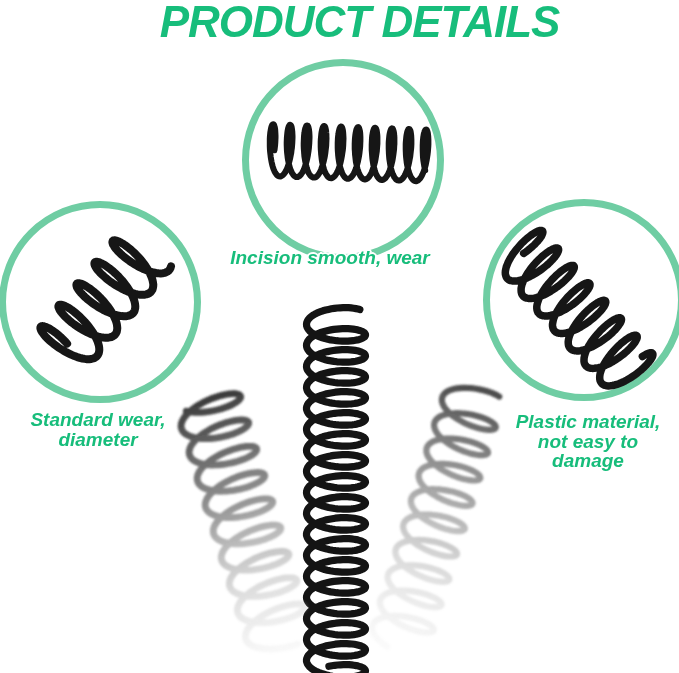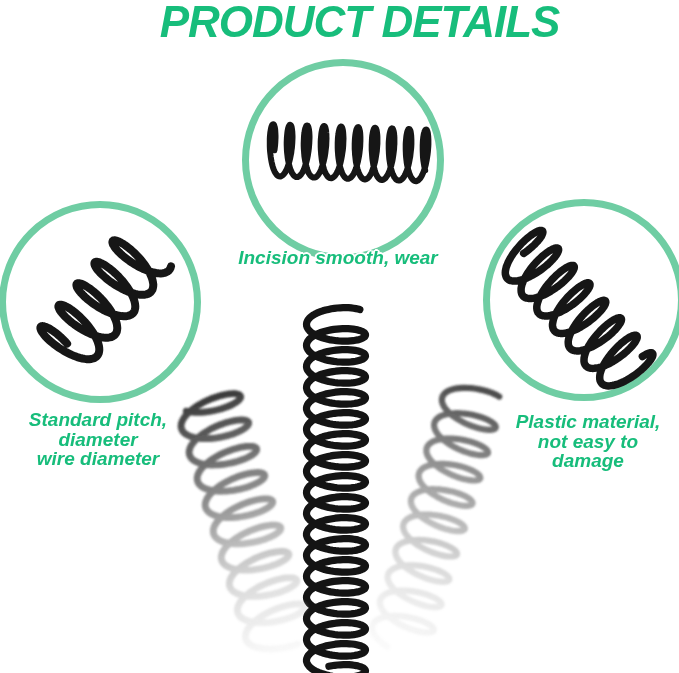--- a/index.html
+++ b/index.html
@@ -21,21 +21,21 @@
   #ring-top{left:242px;top:59px;width:202px;height:202px;}
   #ring-left{left:-1px;top:201px;width:202px;height:202px;}
   #ring-right{left:483px;top:199px;width:202px;height:202px;}
   #coils{position:absolute;left:0;top:0;z-index:2;}
   .feature{
     position:absolute;text-align:center;font-weight:bold;font-style:italic;
     font-size:19px;line-height:19.5px;color:var(--text-green);z-index:3;
     text-shadow:-1.5px -1.5px 0 #fff,1.5px -1.5px 0 #fff,-1.5px 1.5px 0 #fff,
                  1.5px 1.5px 0 #fff,0 2px 0 #fff,0 -2px 0 #fff,2px 0 0 #fff,-2px 0 0 #fff;
   }
-  #feature-incision{left:176px;top:248px;width:324px;}
+  #feature-incision{left:168px;top:248px;width:324px;}
   #feature-pitch{left:0px;top:410px;width:196px;}
   #feature-material{left:466px;top:412px;width:244px;}
 </style>
 </head>
 <body>
 
 <div class="canvas" style="--text-green: #17bd7b; --ring-green: #6fcda3;">
 
   <div class="title">PRODUCT DETAILS</div>
 
@@ -67,23 +67,22 @@
       <path d="M359.9 309.5L358.0 309.0L355.9 308.6L353.7 308.2L351.2 307.9L348.6 307.7L345.9 307.6L343.1 307.7L340.2 307.8L337.2 308.0L334.3 308.4L331.3 308.8L328.5 309.4L325.7 310.0L322.9 310.8L320.4 311.7L318.0 312.6L315.7 313.7L313.7 314.8L311.9 316.0L310.3 317.3L309.0 318.6L307.9 320.0L307.2 321.4L306.7 322.8L306.5 324.2L306.6 325.7L307.0 327.1L307.7 328.5L308.7 329.9L309.9 331.2L311.4 332.5L313.2 333.7L315.2 334.8L317.4 335.9L319.8 336.9L322.3 337.8L325.0 338.6L327.8 339.3L330.6 339.9L333.5 340.3L336.5 340.7L339.4 341.0L342.3 341.1L345.2 341.2L347.9 341.1L350.6 340.9L353.1 340.7L355.4 340.3L357.5 339.9L359.4 339.4L361.1 338.8L362.5 338.2L363.7 337.5L364.6 336.8L365.2 336.1L365.5 335.3L365.5 334.5L365.2 333.8L364.6 333.0L363.8 332.3L362.6 331.6L361.2 331.0L359.6 330.4L357.7 329.9L355.6 329.5L353.3 329.1L350.8 328.9L348.2 328.7L345.4 328.6L342.6 328.7L339.7 328.8L336.7 329.1L333.8 329.4L330.9 329.9L328.0 330.5L325.2 331.2L322.5 332.0L320.0 332.8L317.6 333.8L315.4 334.9L313.4 336.0L311.6 337.2L310.0 338.5L308.8 339.8L307.8 341.2L307.1 342.6L306.6 344.0L306.5 345.5L306.7 346.9L307.1 348.3L307.9 349.7L308.9 351.1L310.2 352.4L311.7 353.7L313.5 354.9L315.5 356.0L317.8 357.1L320.2 358.0L322.7 358.9L325.4 359.7L328.2 360.4L331.1 360.9L334.0 361.4L337.0 361.8L339.9 362.0L342.8 362.1L345.7 362.2L348.4 362.1L351.0 361.9L353.5 361.6L355.8 361.3L357.8 360.8L359.7 360.3L361.3 359.7L362.7 359.1L363.8 358.4L364.7 357.7L365.2 356.9L365.5 356.2L365.4 355.4L365.1 354.7L364.5 353.9L363.6 353.2L362.4 352.5L360.9 351.9L359.3 351.3L357.3 350.8L355.2 350.4L352.9 350.1L350.3 349.8L347.7 349.7L344.9 349.6L342.1 349.7L339.2 349.9L336.2 350.1L333.3 350.5L330.4 351.0L327.5 351.6L324.7 352.3L322.1 353.1L319.5 354.0L317.2 355.0L315.0 356.1L313.0 357.2L311.3 358.4L309.8 359.7L308.6 361.1L307.6 362.4L307.0 363.8L306.6 365.3L306.5 366.7L306.7 368.1L307.2 369.6L308.0 370.9L309.1 372.3L310.4 373.6L312.0 374.9L313.8 376.1L315.9 377.2L318.2 378.2L320.6 379.2L323.2 380.1L325.9 380.8L328.7 381.5L331.6 382.0L334.5 382.5L337.5 382.8L340.4 383.0L343.3 383.1L346.1 383.1L348.8 383.1L351.4 382.9L353.9 382.6L356.1 382.2L358.2 381.7L360.0 381.2L361.6 380.6L362.9 380.0L364.0 379.3L364.8 378.6L365.3 377.8L365.5 377.1L365.4 376.3L365.0 375.5L364.4 374.8L363.4 374.1L362.2 373.4L360.7 372.8L358.9 372.3L357.0 371.8L354.8 371.4L352.4 371.0L349.9 370.8L347.2 370.7L344.5 370.6L341.6 370.7L338.7 370.9L335.7 371.2L332.8 371.6L329.9 372.1L327.0 372.7L324.3 373.4L321.6 374.2L319.1 375.2L316.8 376.2L314.7 377.3L312.7 378.4L311.0 379.7L309.6 381.0L308.4 382.3L307.5 383.7L306.9 385.1L306.6 386.5L306.5 387.9L306.8 389.4L307.3 390.8L308.2 392.2L309.3 393.5L310.7 394.8L312.3 396.1L314.2 397.3L316.3 398.4L318.6 399.4L321.0 400.3L323.6 401.2L326.4 401.9L329.2 402.6L332.1 403.1L335.0 403.5L338.0 403.8L340.9 404.1L343.8 404.1L346.6 404.1L349.3 404.0L351.9 403.8L354.3 403.5L356.5 403.1L358.5 402.7L360.3 402.1L361.8 401.5L363.1 400.9L364.2 400.2L364.9 399.4L365.3 398.7L365.5 397.9L365.4 397.2L364.9 396.4L364.2 395.7L363.2 395.0L361.9 394.3L360.4 393.7L358.6 393.2L356.6 392.7L354.4 392.3L352.0 392.0L349.5 391.8L346.8 391.7L344.0 391.6L341.1 391.7L338.2 391.9L335.2 392.2L332.3 392.7L329.4 393.2L326.6 393.8L323.8 394.6L321.2 395.4L318.7 396.3L316.4 397.3L314.3 398.4L312.4 399.6L310.8 400.9L309.4 402.2L308.2 403.5L307.4 404.9L306.8 406.3L306.5 407.7L306.5 409.2L306.9 410.6L307.5 412.0L308.3 413.4L309.5 414.8L310.9 416.0L312.6 417.3L314.5 418.5L316.6 419.6L319.0 420.6L321.4 421.5L324.1 422.3L326.8 423.0L329.7 423.7L332.6 424.2L335.5 424.6L338.5 424.9L341.4 425.1L344.3 425.2L347.1 425.1L349.7 425.0L352.3 424.8L354.6 424.5L356.8 424.1L358.8 423.6L360.6 423.0L362.1 422.4L363.3 421.8L364.3 421.0L365.0 420.3L365.4 419.6L365.5 418.8L365.3 418.0L364.8 417.3L364.1 416.6L363.0 415.9L361.7 415.2L360.1 414.6L358.3 414.1L356.3 413.6L354.0 413.2L351.6 412.9L349.0 412.7L346.3 412.6L343.5 412.6L340.6 412.8L337.7 413.0L334.7 413.3L331.8 413.7L328.9 414.3L326.1 414.9L323.4 415.7L320.8 416.5L318.3 417.5L316.1 418.5L314.0 419.6L312.1 420.8L310.5 422.1L309.2 423.4L308.1 424.8L307.3 426.1L306.7 427.6L306.5 429.0L306.6 430.4L306.9 431.9L307.6 433.3L308.5 434.6L309.7 436.0L311.2 437.3L312.9 438.5L314.9 439.6L317.0 440.7L319.4 441.7L321.9 442.6L324.5 443.4L327.3 444.2L330.2 444.8L333.1 445.3L336.0 445.7L339.0 445.9L341.9 446.1L344.7 446.2L347.5 446.1L350.2 446.0L352.7 445.7L355.0 445.4L357.2 445.0L359.1 444.5L360.8 443.9L362.3 443.3L363.5 442.6L364.4 441.9L365.1 441.2L365.4 440.4L365.5 439.7L365.3 438.9L364.7 438.2L363.9 437.4L362.8 436.7L361.5 436.1L359.8 435.5L358.0 435.0L355.9 434.6L353.6 434.2L351.2 433.9L348.6 433.7L345.9 433.6L343.0 433.7L340.1 433.8L337.2 434.0L334.3 434.4L331.3 434.8L328.4 435.4L325.6 436.1L322.9 436.8L320.3 437.7L317.9 438.7L315.7 439.7L313.7 440.8L311.8 442.0L310.3 443.3L309.0 444.6L307.9 446.0L307.2 447.4L306.7 448.8L306.5 450.2L306.6 451.7L307.0 453.1L307.7 454.5L308.7 455.9L310.0 457.2L311.5 458.5L313.2 459.7L315.2 460.8L317.4 461.9L319.8 462.9L322.3 463.8L325.0 464.6L327.8 465.3L330.7 465.9L333.6 466.3L336.5 466.7L339.5 467.0L342.4 467.1L345.2 467.2L348.0 467.1L350.6 466.9L353.1 466.7L355.4 466.3L357.5 465.9L359.4 465.4L361.1 464.8L362.5 464.2L363.7 463.5L364.6 462.8L365.2 462.1L365.5 461.3L365.5 460.5L365.2 459.8L364.6 459.0L363.7 458.3L362.6 457.6L361.2 457.0L359.5 456.4L357.6 455.9L355.5 455.5L353.2 455.1L350.8 454.9L348.1 454.7L345.4 454.6L342.5 454.7L339.6 454.8L336.7 455.1L333.8 455.4L330.8 455.9L328.0 456.5L325.2 457.2L322.5 458.0L319.9 458.8L317.5 459.8L315.3 460.9L313.3 462.0L311.6 463.2L310.0 464.5L308.8 465.8L307.8 467.2L307.1 468.6L306.6 470.0L306.5 471.5L306.7 472.9L307.1 474.3L307.9 475.7L308.9 477.1L310.2 478.4L311.7 479.7L313.5 480.9L315.6 482.0L317.8 483.1L320.2 484.0L322.8 484.9L325.5 485.7L328.3 486.4L331.1 486.9L334.1 487.4L337.0 487.8L340.0 488.0L342.9 488.1L345.7 488.2L348.4 488.1L351.0 487.9L353.5 487.6L355.8 487.3L357.9 486.8L359.7 486.3L361.4 485.7L362.7 485.1L363.8 484.4L364.7 483.7L365.2 482.9L365.5 482.2L365.4 481.4L365.1 480.7L364.5 479.9L363.6 479.2L362.4 478.5L360.9 477.9L359.2 477.3L357.3 476.8L355.2 476.4L352.8 476.1L350.3 475.8L347.7 475.7L344.9 475.6L342.1 475.7L339.2 475.9L336.2 476.1L333.3 476.5L330.3 477.0L327.5 477.6L324.7 478.3L322.0 479.1L319.5 480.0L317.2 481.0L315.0 482.1L313.0 483.2L311.3 484.5L309.8 485.7L308.6 487.1L307.6 488.5L307.0 489.9L306.6 491.3L306.5 492.7L306.7 494.1L307.2 495.6L308.0 497.0L309.1 498.3L310.4 499.6L312.0 500.9L313.9 502.1L315.9 503.2L318.2 504.2L320.6 505.2L323.2 506.1L325.9 506.8L328.7 507.5L331.6 508.0L334.6 508.5L337.5 508.8L340.4 509.0L343.3 509.1L346.2 509.1L348.9 509.1L351.5 508.9L353.9 508.6L356.1 508.2L358.2 507.7L360.0 507.2L361.6 506.6L362.9 506.0L364.0 505.3L364.8 504.6L365.3 503.8L365.5 503.0L365.4 502.3L365.0 501.5L364.3 500.8L363.4 500.1L362.2 499.4L360.7 498.8L358.9 498.3L357.0 497.8L354.8 497.4L352.4 497.0L349.9 496.8L347.2 496.7L344.4 496.6L341.6 496.7L338.7 496.9L335.7 497.2L332.8 497.6L329.9 498.1L327.0 498.7L324.2 499.4L321.6 500.2L319.1 501.2L316.8 502.2L314.6 503.3L312.7 504.4L311.0 505.7L309.6 507.0L308.4 508.3L307.5 509.7L306.9 511.1L306.6 512.5L306.5 514.0L306.8 515.4L307.3 516.8L308.2 518.2L309.3 519.5L310.7 520.8L312.3 522.1L314.2 523.3L316.3 524.4L318.6 525.4L321.0 526.4L323.7 527.2L326.4 527.9L329.2 528.6L332.1 529.1L335.1 529.5L338.0 529.8L340.9 530.1L343.8 530.2L346.6 530.1L349.3 530.0L351.9 529.8L354.3 529.5L356.5 529.1L358.5 528.7L360.3 528.1L361.9 527.5L363.1 526.9L364.2 526.2L364.9 525.4L365.3 524.7L365.5 523.9L365.4 523.2L364.9 522.4L364.2 521.7L363.2 521.0L361.9 520.3L360.4 519.7L358.6 519.2L356.6 518.7L354.4 518.3L352.0 518.0L349.5 517.8L346.8 517.7L344.0 517.6L341.1 517.7L338.2 517.9L335.2 518.2L332.3 518.7L329.4 519.2L326.5 519.8L323.8 520.6L321.2 521.4L318.7 522.3L316.4 523.4L314.3 524.5L312.4 525.6L310.8 526.9L309.4 528.2L308.2 529.5L307.4 530.9L306.8 532.3L306.5 533.8L306.5 535.2L306.9 536.6L307.5 538.0L308.3 539.4L309.5 540.8L310.9 542.1L312.6 543.3L314.5 544.5L316.7 545.6L319.0 546.6L321.5 547.5L324.1 548.3L326.9 549.1L329.7 549.7L332.6 550.2L335.6 550.6L338.5 550.9L341.4 551.1L344.3 551.2L347.1 551.1L349.8 551.0L352.3 550.8L354.7 550.5L356.9 550.1L358.8 549.6L360.6 549.0L362.1 548.4L363.3 547.7L364.3 547.0L365.0 546.3L365.4 545.6L365.5 544.8L365.3 544.0L364.8 543.3L364.1 542.5L363.0 541.9L361.7 541.2L360.1 540.6L358.3 540.1L356.3 539.6L354.0 539.2L351.6 538.9L349.0 538.7L346.3 538.6L343.5 538.6L340.6 538.8L337.7 539.0L334.7 539.3L331.8 539.7L328.9 540.3L326.1 540.9L323.3 541.7L320.7 542.5L318.3 543.5L316.0 544.5L314.0 545.7L312.1 546.8L310.5 548.1L309.2 549.4L308.1 550.8L307.3 552.2L306.7 553.6L306.5 555.0L306.6 556.4L306.9 557.9L307.6 559.3L308.5 560.6L309.7 562.0L311.2 563.3L312.9 564.5L314.9 565.7L317.0 566.7L319.4 567.7L321.9 568.6L324.6 569.5L327.3 570.2L330.2 570.8L333.1 571.3L336.1 571.7L339.0 571.9L341.9 572.1L344.8 572.2L347.5 572.1L350.2 572.0L352.7 571.7L355.0 571.4L357.2 571.0L359.1 570.5L360.9 569.9L362.3 569.3L363.5 568.6L364.4 567.9L365.1 567.2L365.4 566.4L365.5 565.7L365.2 564.9L364.7 564.2L363.9 563.4L362.8 562.7L361.4 562.1L359.8 561.5L358.0 561.0L355.9 560.5L353.6 560.2L351.2 559.9L348.6 559.7L345.8 559.6L343.0 559.7L340.1 559.8L337.2 560.0L334.2 560.4L331.3 560.8L328.4 561.4L325.6 562.1L322.9 562.8L320.3 563.7L317.9 564.7L315.7 565.7L313.6 566.8L311.8 568.0L310.3 569.3L309.0 570.6L307.9 572.0L307.2 573.4L306.7 574.8L306.5 576.2L306.6 577.7L307.0 579.1L307.7 580.5L308.7 581.9L310.0 583.2L311.5 584.5L313.2 585.7L315.2 586.8L317.4 587.9L319.8 588.9L322.3 589.8L325.0 590.6L327.8 591.3L330.7 591.9L333.6 592.3L336.5 592.7L339.5 593.0L342.4 593.1L345.2 593.2L348.0 593.1L350.6 592.9L353.1 592.7L355.4 592.3L357.5 591.9L359.4 591.4L361.1 590.8L362.5 590.2L363.7 589.5L364.6 588.8L365.2 588.1L365.5 587.3L365.5 586.5L365.2 585.8L364.6 585.0L363.7 584.3L362.6 583.6L361.2 583.0L359.5 582.4L357.6 581.9L355.5 581.5L353.2 581.1L350.7 580.9L348.1 580.7L345.4 580.6L342.5 580.7L339.6 580.8L336.7 581.1L333.7 581.4L330.8 581.9L327.9 582.5L325.1 583.2L322.5 584.0L319.9 584.9L317.5 585.8L315.3 586.9L313.3 588.0L311.5 589.3L310.0 590.5L308.8 591.9L307.8 593.2L307.1 594.6L306.6 596.1L306.5 597.5L306.7 598.9L307.1 600.3L307.9 601.7L308.9 603.1L310.2 604.4L311.8 605.7L313.6 606.9L315.6 608.0L317.8 609.1L320.2 610.1L322.8 610.9L325.5 611.7L328.3 612.4L331.2 612.9L334.1 613.4L337.0 613.8L340.0 614.0L342.9 614.1L345.7 614.2L348.4 614.1L351.1 613.9L353.5 613.6L355.8 613.3L357.9 612.8L359.7 612.3L361.4 611.7L362.7 611.1L363.9 610.4L364.7 609.7L365.2 608.9L365.5 608.2L365.4 607.4L365.1 606.6L364.5 605.9L363.6 605.2L362.4 604.5L360.9 603.9L359.2 603.3L357.3 602.8L355.1 602.4L352.8 602.1L350.3 601.8L347.7 601.7L344.9 601.6L342.0 601.7L339.1 601.9L336.2 602.1L333.2 602.5L330.3 603.0L327.5 603.6L324.7 604.3L322.0 605.1L319.5 606.0L317.1 607.0L315.0 608.1L313.0 609.2L311.3 610.5L309.8 611.8L308.6 613.1L307.6 614.5L307.0 615.9L306.6 617.3L306.5 618.7L306.7 620.2L307.2 621.6L308.0 623.0L309.1 624.3L310.4 625.6L312.0 626.9L313.9 628.1L315.9 629.2L318.2 630.3L320.6 631.2L323.2 632.1L325.9 632.8L328.8 633.5L331.7 634.0L334.6 634.5L337.5 634.8L340.5 635.0L343.4 635.1L346.2 635.1L348.9 635.1L351.5 634.9L353.9 634.6L356.2 634.2L358.2 633.7L360.0 633.2L361.6 632.6L363.0 632.0L364.0 631.3L364.8 630.6L365.3 629.8L365.5 629.0L365.4 628.3L365.0 627.5L364.3 626.8L363.4 626.1L362.1 625.4L360.7 624.8L358.9 624.2L356.9 623.8L354.8 623.4L352.4 623.0L349.9 622.8L347.2 622.7L344.4 622.6L341.6 622.7L338.6 622.9L335.7 623.2L332.7 623.6L329.8 624.1L327.0 624.7L324.2 625.4L321.6 626.3L319.1 627.2L316.8 628.2L314.6 629.3L312.7 630.4L311.0 631.7L309.6 633.0L308.4 634.3L307.5 635.7L306.9 637.1L306.6 638.5L306.5 640.0L306.8 641.4L307.3 642.8L308.2 644.2L309.3 645.6L310.7 646.9L312.3 648.1L314.2 649.3L316.3 650.4L318.6 651.4L321.1 652.4L323.7 653.2L326.4 653.9L329.2 654.6L332.1 655.1L335.1 655.5L338.0 655.9L341.0 656.1L343.8 656.2L346.6 656.1L349.3 656.0L351.9 655.8L354.3 655.5L356.5 655.1L358.5 654.7L360.3 654.1L361.9 653.5L363.2 652.9L364.2 652.2L364.9 651.4L365.3 650.7L365.5 649.9L365.4 649.1L364.9 648.4L364.2 647.7L363.2 647.0L361.9 646.3L360.4 645.7L358.6 645.2L356.6 644.7L354.4 644.3L352.0 644.0L349.4 643.8L346.7 643.7L343.9 643.6L341.1 643.7L338.1 643.9L335.2 644.2L332.3 644.7L329.3 645.2L326.5 645.8L323.8 646.6L321.2 647.4L318.7 648.3L316.4 649.4L314.3 650.5L312.4 651.6L310.7 652.9L309.4 654.2L308.2 655.5L307.4 656.9L306.8 658.3L306.5 659.8L306.5 661.2L306.9 662.6L307.5 664.0L308.4 665.4L309.5 666.8L311.0 668.1L312.6 669.3L314.5 670.5L316.7 671.6L319.0 672.6L321.5 673.5L324.1 674.3L326.9 675.1L329.7 675.7L332.6 676.2L335.6 676.6L338.5 676.9L341.5 677.1L344.3 677.2L347.1 677.1L349.8 677.0L352.3 676.8L354.7 676.5L356.9 676.0L358.8 675.6L360.6 675.0L362.1 674.4L363.3 673.7L364.3 673.0L365.0 672.3L365.4 671.5L365.5 670.8L365.3 670.0L364.8 669.3L364.0 668.5L363.0 667.8L361.7 667.2L360.1 666.6L358.3 666.1L356.2 665.6L354.0 665.2L351.6 664.9L349.0 664.7L346.3 664.6L343.5 664.7L340.6 664.8L337.6 665.0L334.7 665.3L331.8 665.7L328.9 666.3" fill="none" stroke="#141414" stroke-width="7.2" stroke-linecap="round" stroke-linejoin="round"></path>
       <path d="M186.3 411.3L189.0 411.8L191.9 412.1L195.0 412.3L198.1 412.4L201.3 412.3L204.6 412.0L207.9 411.6L211.2 411.1L214.5 410.5L217.6 409.8L220.7 409.0L223.7 408.0L226.4 407.1L229.0 406.0L231.4 405.0L233.6 403.8L235.4 402.7L237.1 401.6L238.4 400.5L239.4 399.5L240.2 398.5L240.6 397.5L240.7 396.6L240.4 395.9L239.9 395.2L239.0 394.6L237.9 394.2L236.5 393.9L234.8 393.7L232.8 393.7L230.7 393.8L228.3 394.0L225.7 394.5L223.0 395.1L220.2 395.8L217.2 396.7L214.2 397.7L211.2 398.8L208.1 400.1L205.1 401.5L202.1 403.1L199.3 404.7L196.5 406.4L193.9 408.2L191.5 410.1L189.3 412.0L187.3 413.9L185.6 415.8L184.1 417.8L182.9 419.7L182.0 421.6L181.4 423.5L181.1 425.3L181.1 427.1L181.5 428.7L182.2 430.3L183.1 431.7L184.4 433.1L186.0 434.3L187.8 435.3L189.9 436.3L192.3 437.0L194.8 437.7L197.6 438.1L200.5 438.5L203.5 438.6L206.7 438.7L209.9 438.5L213.2 438.3L216.5 437.9L219.8 437.3L223.0 436.7L226.2 435.9L229.3 435.1L232.2 434.2L234.9 433.2L237.5 432.1L239.8 431.1L241.9 430.0L243.8 428.8L245.3 427.7L246.6 426.6L247.6 425.6L248.3 424.6L248.6 423.7L248.7 422.8L248.4 422.0L247.8 421.4L246.9 420.8L245.7 420.4L244.3 420.1L242.5 420.0L240.5 420.0L238.3 420.1L235.9 420.4L233.3 420.9L230.6 421.5L227.7 422.2L224.8 423.1L221.7 424.2L218.7 425.3L215.6 426.7L212.6 428.1L209.7 429.6L206.9 431.3L204.1 433.0L201.6 434.8L199.2 436.7L197.0 438.6L195.0 440.5L193.3 442.5L191.9 444.4L190.8 446.4L189.9 448.3L189.4 450.1L189.1 451.9L189.2 453.6L189.6 455.3L190.3 456.8L191.4 458.3L192.7 459.6L194.3 460.8L196.2 461.8L198.3 462.7L200.7 463.5L203.3 464.1L206.1 464.5L209.0 464.8L212.1 465.0L215.3 464.9L218.5 464.8L221.8 464.5L225.1 464.1L228.4 463.5L231.6 462.9L234.8 462.1L237.8 461.3L240.7 460.3L243.4 459.3L245.9 458.3L248.2 457.2L250.3 456.1L252.1 455.0L253.6 453.8L254.9 452.8L255.8 451.7L256.4 450.7L256.7 449.8L256.7 449.0L256.4 448.2L255.7 447.6L254.8 447.0L253.5 446.6L252.0 446.4L250.2 446.3L248.2 446.3L246.0 446.4L243.5 446.8L240.9 447.2L238.1 447.9L235.3 448.7L232.3 449.6L229.3 450.7L226.2 451.9L223.2 453.2L220.2 454.6L217.3 456.2L214.4 457.9L211.7 459.6L209.2 461.4L206.8 463.3L204.7 465.2L202.8 467.1L201.1 469.1L199.7 471.0L198.6 473.0L197.8 474.9L197.3 476.7L197.2 478.5L197.3 480.2L197.8 481.9L198.5 483.4L199.6 484.8L201.0 486.1L202.6 487.2L204.6 488.3L206.8 489.1L209.2 489.9L211.8 490.4L214.6 490.9L217.6 491.1L220.7 491.3L223.8 491.2L227.1 491.1L230.4 490.7L233.7 490.3L237.0 489.7L240.2 489.1L243.3 488.3L246.3 487.4L249.2 486.5L251.9 485.4L254.4 484.4L256.6 483.3L258.7 482.2L260.4 481.1L261.9 480.0L263.1 478.9L264.0 477.8L264.5 476.9L264.8 476.0L264.7 475.1L264.3 474.4L263.6 473.8L262.6 473.3L261.3 472.9L259.8 472.6L258.0 472.5L255.9 472.6L253.6 472.8L251.1 473.1L248.5 473.6L245.7 474.3L242.8 475.1L239.8 476.1L236.8 477.1L233.7 478.4L230.7 479.7L227.7 481.2L224.8 482.8L222.0 484.4L219.3 486.2L216.8 488.0L214.5 489.9L212.4 491.8L210.5 493.8L208.9 495.7L207.6 497.7L206.5 499.6L205.8 501.5L205.3 503.3L205.2 505.1L205.4 506.8L205.9 508.4L206.7 509.9L207.9 511.3L209.3 512.6L211.0 513.7L213.0 514.7L215.2 515.6L217.6 516.3L220.3 516.8L223.1 517.2L226.1 517.5L229.2 517.6L232.4 517.5L235.7 517.3L239.0 517.0L242.3 516.5L245.6 515.9L248.8 515.2L251.9 514.4L254.9 513.5L257.7 512.6L260.4 511.6L262.8 510.5L265.0 509.4L267.0 508.3L268.7 507.2L270.2 506.1L271.3 505.0L272.1 504.0L272.6 503.0L272.8 502.1L272.7 501.3L272.3 500.6L271.5 500.0L270.5 499.5L269.1 499.1L267.5 498.9L265.7 498.8L263.6 498.9L261.2 499.1L258.7 499.5L256.1 500.0L253.3 500.7L250.3 501.5L247.4 502.5L244.3 503.6L241.3 504.9L238.2 506.3L235.3 507.8L232.4 509.3L229.6 511.0L226.9 512.8L224.5 514.6L222.2 516.5L220.1 518.4L218.3 520.4L216.7 522.3L215.4 524.3L214.4 526.2L213.7 528.1L213.3 529.9L213.3 531.7L213.5 533.4L214.1 535.0L214.9 536.5L216.1 537.8L217.6 539.1L219.3 540.2L221.4 541.2L223.6 542.0L226.1 542.7L228.8 543.2L231.7 543.6L234.7 543.8L237.8 543.9L241.0 543.8L244.3 543.6L247.6 543.2L250.9 542.7L254.1 542.1L257.3 541.4L260.4 540.6L263.4 539.7L266.2 538.7L268.8 537.7L271.2 536.6L273.4 535.5L275.4 534.4L277.0 533.3L278.4 532.2L279.5 531.1L280.3 530.1L280.7 529.1L280.9 528.3L280.7 527.5L280.2 526.8L279.4 526.2L278.3 525.7L276.9 525.4L275.3 525.2L273.4 525.1L271.2 525.2L268.9 525.5L266.3 525.9L263.6 526.4L260.8 527.1L257.9 528.0L254.9 529.0L251.9 530.1L248.8 531.4L245.8 532.8L242.8 534.3L239.9 535.9L237.2 537.6L234.5 539.4L232.1 541.2L229.8 543.1L227.8 545.1L226.0 547.0L224.5 549.0L223.3 550.9L222.3 552.8L221.7 554.7L221.3 556.5L221.3 558.3L221.6 560.0L222.2 561.5L223.2 563.0L224.4 564.4L225.9 565.6L227.7 566.7L229.8 567.6L232.1 568.4L234.6 569.1L237.3 569.6L240.2 569.9L243.2 570.1L246.4 570.2L249.6 570.1L252.9 569.8L256.2 569.4L259.5 568.9L262.7 568.3L265.9 567.6L269.0 566.7L271.9 565.8L274.7 564.8L277.3 563.8L279.7 562.7L281.8 561.6L283.7 560.5L285.3 559.4L286.6 558.3L287.7 557.2L288.4 556.2L288.8 555.3L288.9 554.4L288.7 553.6L288.1 553.0L287.3 552.4L286.1 552.0L284.7 551.6L283.0 551.5L281.1 551.4L278.9 551.6L276.5 551.8L273.9 552.3L271.2 552.8L268.4 553.6L265.4 554.5L262.4 555.5L259.4 556.6L256.3 557.9L253.3 559.4L250.4 560.9L247.5 562.5L244.8 564.2L242.2 566.0L239.7 567.9L237.5 569.8L235.5 571.7L233.8 573.6L232.3 575.6L231.1 577.5L230.2 579.5L229.6 581.3L229.4 583.1L229.4 584.9L229.7 586.5L230.4 588.1L231.4 589.5L232.7 590.9L234.2 592.1L236.1 593.1L238.2 594.1L240.5 594.8L243.1 595.5L245.8 595.9L248.7 596.3L251.8 596.4L255.0 596.4L258.2 596.3L261.5 596.1L264.8 595.7L268.1 595.1L271.3 594.5L274.5 593.7L277.5 592.9L280.4 592.0L283.2 591.0L285.7 589.9L288.1 588.8L290.2 587.7L292.0 586.6L293.6 585.5L294.9 584.4L295.9 583.4L296.5 582.4L296.9 581.4L296.9 580.6L296.6 579.8L296.0 579.2L295.1 578.6L294.0 578.2L292.5 577.9L290.7 577.8L288.8 577.8L286.5 577.9L284.1 578.2L281.5 578.7L278.8 579.3L275.9 580.0L273.0 580.9L270.0 582.0L266.9 583.2L263.9 584.5L260.9 585.9L257.9 587.4L255.1 589.1L252.3 590.8L249.8 592.6L247.4 594.5L245.2 596.4L243.3 598.3L241.6 600.3L240.1 602.2L239.0 604.2L238.2 606.1L237.6 607.9L237.4 609.7L237.5 611.5L237.9 613.1L238.6 614.6L239.6 616.1L240.9 617.4L242.6 618.6L244.5 619.6L246.6 620.5L249.0 621.3L251.6 621.9L254.3 622.3L257.3 622.6L260.4 622.7L263.5 622.7L266.8 622.6L270.1 622.3L273.4 621.9L276.7 621.3L279.9 620.7L283.0 619.9L286.1 619.0L289.0 618.1L291.7 617.1L294.2 616.0L296.5 615.0L298.6 613.8L300.4 612.7L301.9 611.6L303.1 610.5L304.0 609.5L304.6 608.5L304.9 607.6L304.9 606.7L304.6 606.0L304.0 605.4L303.0 604.8L301.8 604.4L300.2 604.2L298.5 604.0L296.4 604.1L294.2 604.2L291.7 604.6L289.1 605.0L286.4 605.7L283.5 606.5L280.5 607.4L277.5 608.5L274.4 609.7L271.4 611.0L268.4 612.4L265.5 614.0L262.6 615.7L259.9 617.4L257.4 619.2L255.1 621.1L252.9 623.0L251.0 624.9L249.4 626.9L248.0 628.8L246.9 630.8L246.1 632.7L245.6 634.5L245.4 636.3L245.6 638.0L246.0 639.7L246.8 641.2L247.9 642.6L249.2 643.9L250.9 645.0L252.8 646.1L255.0 646.9L257.4 647.7L260.1 648.2L262.9 648.7L265.8 648.9L268.9 649.1L272.1 649.0L275.4 648.8L278.7 648.5L282.0 648.1L285.2 647.5L288.5 646.8L291.6 646.1L294.6 645.2L297.5 644.2" fill="none" stroke="url(#fadeL)" stroke-width="6.8" stroke-linecap="round" stroke-linejoin="round" filter="url(#softblur)"></path>
       <path d="M499.2 396.6L497.5 395.6L495.6 394.6L493.5 393.6L491.2 392.7L488.7 391.8L486.0 391.0L483.3 390.2L480.4 389.6L477.4 389.0L474.4 388.5L471.4 388.2L468.4 388.0L465.5 387.9L462.6 387.9L459.8 388.1L457.1 388.4L454.6 388.8L452.3 389.4L450.1 390.2L448.2 391.0L446.5 392.0L445.0 393.1L443.8 394.4L442.9 395.7L442.3 397.2L441.9 398.7L441.9 400.3L442.1 402.0L442.6 403.7L443.4 405.5L444.4 407.3L445.8 409.1L447.3 410.9L449.1 412.7L451.1 414.5L453.3 416.2L455.6 417.8L458.1 419.4L460.7 420.9L463.3 422.4L466.1 423.7L468.8 424.9L471.6 426.0L474.3 426.9L477.0 427.8L479.6 428.4L482.1 429.0L484.4 429.4L486.6 429.7L488.6 429.8L490.3 429.8L491.9 429.7L493.2 429.4L494.3 429.0L495.1 428.5L495.6 427.9L495.8 427.2L495.7 426.5L495.4 425.6L494.7 424.7L493.8 423.8L492.6 422.8L491.2 421.8L489.5 420.8L487.5 419.8L485.4 418.8L483.0 417.9L480.5 417.0L477.8 416.2L475.0 415.5L472.2 414.8L469.2 414.3L466.2 413.8L463.2 413.5L460.2 413.3L457.2 413.2L454.4 413.3L451.6 413.5L449.0 413.8L446.5 414.3L444.1 414.9L442.0 415.6L440.1 416.5L438.5 417.5L437.1 418.7L435.9 419.9L435.0 421.3L434.4 422.8L434.1 424.3L434.1 425.9L434.4 427.6L435.0 429.4L435.8 431.1L436.9 432.9L438.2 434.8L439.8 436.6L441.7 438.3L443.7 440.1L445.9 441.8L448.3 443.5L450.8 445.0L453.4 446.5L456.0 447.9L458.8 449.2L461.5 450.4L464.3 451.5L467.0 452.4L469.7 453.2L472.3 453.9L474.7 454.4L477.0 454.8L479.2 455.1L481.1 455.2L482.9 455.1L484.4 455.0L485.7 454.7L486.7 454.3L487.4 453.8L487.9 453.2L488.0 452.5L487.9 451.7L487.5 450.8L486.8 449.9L485.9 449.0L484.6 448.0L483.1 447.0L481.4 446.0L479.4 445.0L477.2 444.0L474.9 443.1L472.3 442.2L469.6 441.4L466.8 440.7L463.9 440.1L460.9 439.5L457.9 439.1L454.9 438.8L451.9 438.6L449.0 438.5L446.1 438.6L443.4 438.8L440.8 439.2L438.3 439.7L436.0 440.3L433.9 441.1L432.1 442.0L430.5 443.1L429.1 444.2L428.0 445.5L427.2 446.9L426.6 448.4L426.4 449.9L426.4 451.6L426.7 453.3L427.3 455.0L428.2 456.8L429.4 458.6L430.8 460.4L432.4 462.2L434.2 464.0L436.3 465.7L438.5 467.4L440.9 469.1L443.4 470.6L446.1 472.1L448.8 473.5L451.5 474.8L454.3 475.9L457.0 477.0L459.7 477.9L462.4 478.7L464.9 479.3L467.4 479.8L469.6 480.2L471.8 480.4L473.7 480.5L475.4 480.5L476.9 480.3L478.1 480.0L479.1 479.6L479.8 479.0L480.2 478.4L480.3 477.7L480.1 476.9L479.7 476.0L479.0 475.1L477.9 474.1L476.7 473.1L475.1 472.1L473.3 471.1L471.3 470.2L469.1 469.2L466.7 468.3L464.1 467.4L461.4 466.6L458.6 465.9L455.7 465.3L452.7 464.8L449.7 464.4L446.7 464.1L443.7 463.9L440.8 463.9L437.9 464.0L435.2 464.2L432.6 464.6L430.2 465.1L427.9 465.8L425.9 466.6L424.0 467.5L422.5 468.6L421.1 469.8L420.1 471.1L419.3 472.5L418.8 474.0L418.6 475.5L418.7 477.2L419.1 478.9L419.7 480.6L420.6 482.4L421.8 484.2L423.3 486.0L424.9 487.8L426.8 489.6L428.9 491.4L431.2 493.1L433.6 494.7L436.1 496.2L438.8 497.7L441.5 499.1L444.2 500.3L447.0 501.5L449.7 502.5L452.4 503.4L455.1 504.1L457.6 504.8L460.0 505.3L462.3 505.6L464.4 505.8L466.2 505.9L467.9 505.8L469.3 505.6L470.5 505.3L471.5 504.8L472.1 504.3L472.5 503.6L472.5 502.9L472.3 502.1L471.8 501.2L471.1 500.3L470.0 499.3L468.7 498.3L467.1 497.3L465.3 496.3L463.2 495.3L461.0 494.4L458.5 493.5L455.9 492.6L453.2 491.8L450.3 491.2L447.4 490.6L444.4 490.1L441.4 489.7L438.4 489.4L435.5 489.3L432.5 489.2L429.7 489.4L427.0 489.6L424.4 490.0L422.0 490.6L419.8 491.3L417.8 492.1L416.0 493.1L414.5 494.1L413.2 495.3L412.2 496.6L411.5 498.1L411.0 499.6L410.9 501.2L411.0 502.8L411.4 504.5L412.1 506.3L413.1 508.1L414.3 509.9L415.8 511.7L417.5 513.5L419.4 515.3L421.5 517.0L423.8 518.7L426.3 520.3L428.8 521.8L431.5 523.3L434.2 524.6L436.9 525.9L439.7 527.0L442.4 528.0L445.1 528.9L447.8 529.6L450.3 530.2L452.7 530.7L454.9 531.0L456.9 531.2L458.8 531.2L460.4 531.1L461.8 530.9L463.0 530.5L463.8 530.1L464.4 529.5L464.8 528.9L464.8 528.1L464.5 527.3L464.0 526.4L463.2 525.5L462.0 524.5L460.7 523.5L459.1 522.5L457.2 521.5L455.1 520.5L452.8 519.6L450.4 518.7L447.7 517.8L445.0 517.1L442.1 516.4L439.2 515.8L436.2 515.3L433.2 515.0L430.2 514.7L427.2 514.6L424.3 514.6L421.5 514.7L418.8 515.0L416.3 515.5L413.9 516.0L411.7 516.7L409.7 517.6L408.0 518.6L406.5 519.7L405.3 520.9L404.3 522.2L403.6 523.7L403.2 525.2L403.1 526.8L403.3 528.4L403.8 530.2L404.5 531.9L405.5 533.7L406.8 535.5L408.3 537.3L410.1 539.1L412.0 540.9L414.2 542.6L416.5 544.3L418.9 545.9L421.5 547.4L424.2 548.9L426.9 550.2L429.6 551.4L432.4 552.5L435.1 553.5L437.8 554.3L440.4 555.1L442.9 555.6L445.3 556.1L447.5 556.4L449.5 556.5L451.3 556.5L452.9 556.4L454.3 556.2L455.4 555.8L456.2 555.3L456.8 554.8L457.0 554.1L457.0 553.3L456.7 552.5L456.1 551.6L455.2 550.6L454.1 549.7L452.7 548.7L451.0 547.7L449.1 546.7L447.0 545.7L444.7 544.8L442.2 543.9L439.5 543.0L436.8 542.3L433.9 541.6L430.9 541.1L427.9 540.6L424.9 540.2L421.9 540.0L419.0 539.9L416.1 540.0L413.3 540.1L410.6 540.4L408.1 540.9L405.8 541.5L403.6 542.2L401.7 543.1L400.0 544.1L398.5 545.2L397.3 546.4L396.4 547.8L395.8 549.2L395.4 550.8L395.4 552.4L395.6 554.1L396.1 555.8L396.9 557.6L398.0 559.4L399.3 561.2L400.8 563.0L402.6 564.8L404.6 566.5L406.8 568.3L409.1 569.9L411.6 571.5L414.2 573.0L416.9 574.4L419.6 575.7L422.4 576.9L425.1 578.0L427.9 579.0L430.5 579.8L433.1 580.5L435.6 581.1L437.9 581.5L440.1 581.7L442.1 581.9L443.9 581.9L445.4 581.7L446.7 581.5L447.8 581.1L448.6 580.6L449.1 580.0L449.3 579.3L449.2 578.5L448.9 577.7L448.2 576.8L447.3 575.8L446.1 574.8L444.7 573.8L443.0 572.8L441.0 571.8L438.9 570.9L436.5 569.9L434.0 569.1L431.3 568.3L428.5 567.5L425.6 566.9L422.7 566.3L419.7 565.9L416.7 565.5L413.7 565.3L410.7 565.3L407.9 565.3L405.1 565.5L402.4 565.9L399.9 566.3L397.6 566.9L395.5 567.7L393.6 568.6L392.0 569.6L390.6 570.8L389.4 572.0L388.5 573.4L388.0 574.8L387.7 576.4L387.6 578.0L387.9 579.7L388.5 581.4L389.3 583.2L390.4 585.0L391.8 586.8L393.4 588.6L395.2 590.4L397.2 592.2L399.4 593.9L401.8 595.5L404.3 597.1L406.9 598.6L409.6 600.0L412.3 601.3L415.1 602.5L417.8 603.5L420.6 604.5L423.2 605.3L425.8 606.0L428.2 606.5L430.6 606.9L432.7 607.1L434.7 607.2L436.4 607.2L437.9 607.0L439.2 606.8L440.2 606.3L440.9 605.8L441.4 605.2L441.6 604.5L441.4 603.7L441.0 602.9L440.4 602.0L439.4 601.0L438.1 600.0L436.6 599.0L434.9 598.0L432.9 597.0L430.7 596.1L428.4 595.1L425.8 594.3L423.1 593.5L420.3 592.7L417.4 592.1L414.4 591.6L411.4 591.1L408.4 590.8L405.4 590.7L402.5 590.6L399.6 590.7L396.9 590.9L394.3 591.3L391.8 591.8L389.5 592.4L387.4 593.2L385.6 594.1L384.0 595.1L382.6 596.3L381.5 597.6L380.7 599.0L380.1 600.4L379.9 602.0L379.9 603.6L380.2 605.3L380.9 607.1L381.7 608.9L382.9 610.7L384.3 612.5L385.9 614.3L387.8 616.1L389.8 617.8L392.1 619.5L394.5 621.1L397.0 622.7L399.6 624.2L402.3 625.6L405.0 626.8L407.8 628.0L410.6 629.1L413.3 630.0L415.9 630.7L418.5 631.4L420.9 631.9L423.2 632.3L425.3 632.5L427.2 632.6L428.9 632.5L430.4 632.3L431.6 632.0L432.6 631.6L433.3 631.1L433.7 630.4L433.8 629.7L433.6 628.9L433.2 628.1L432.5 627.1L431.4 626.2L430.2 625.2L428.6 624.2L426.8 623.2L424.8 622.2L422.6 621.2L420.2 620.3L417.6 619.5L414.9 618.7L412.1 618.0L409.2 617.4L406.2 616.8L403.2 616.4L400.2 616.1L397.2 616.0L394.3 615.9L391.4 616.1L388.7 616.3L386.1 616.7L383.7 617.2L381.4 617.9L379.4 618.7L377.5 619.6L376.0 620.7L374.6 621.8L373.6 623.1L372.8 624.5L372.3 626.0L372.1 627.6L372.2 629.3L372.6 631.0L373.2 632.7L374.2 634.5L375.3 636.3L376.8 638.1L378.5 639.9L380.4 641.7L382.4 643.4L384.7 645.1L387.1 646.7" fill="none" stroke="url(#fadeR)" stroke-width="6.2" stroke-linecap="round" stroke-linejoin="round" filter="url(#softblur)"></path>
     </svg>
 
   <div class="feature" id="feature-incision">
     <div>Incision smooth, wear</div>
   </div>
 
   <div class="feature" id="feature-pitch">
-    <div>Standard pitch,</div>
+    <div>Standard wear,</div>
     <div>diameter</div>
-    <div>wire diameter</div>
   </div>
 
   <div class="feature" id="feature-material">
     <div>Plastic material,</div>
     <div>not easy to</div>
     <div>damage</div>
   </div>
 
 </div>
 

